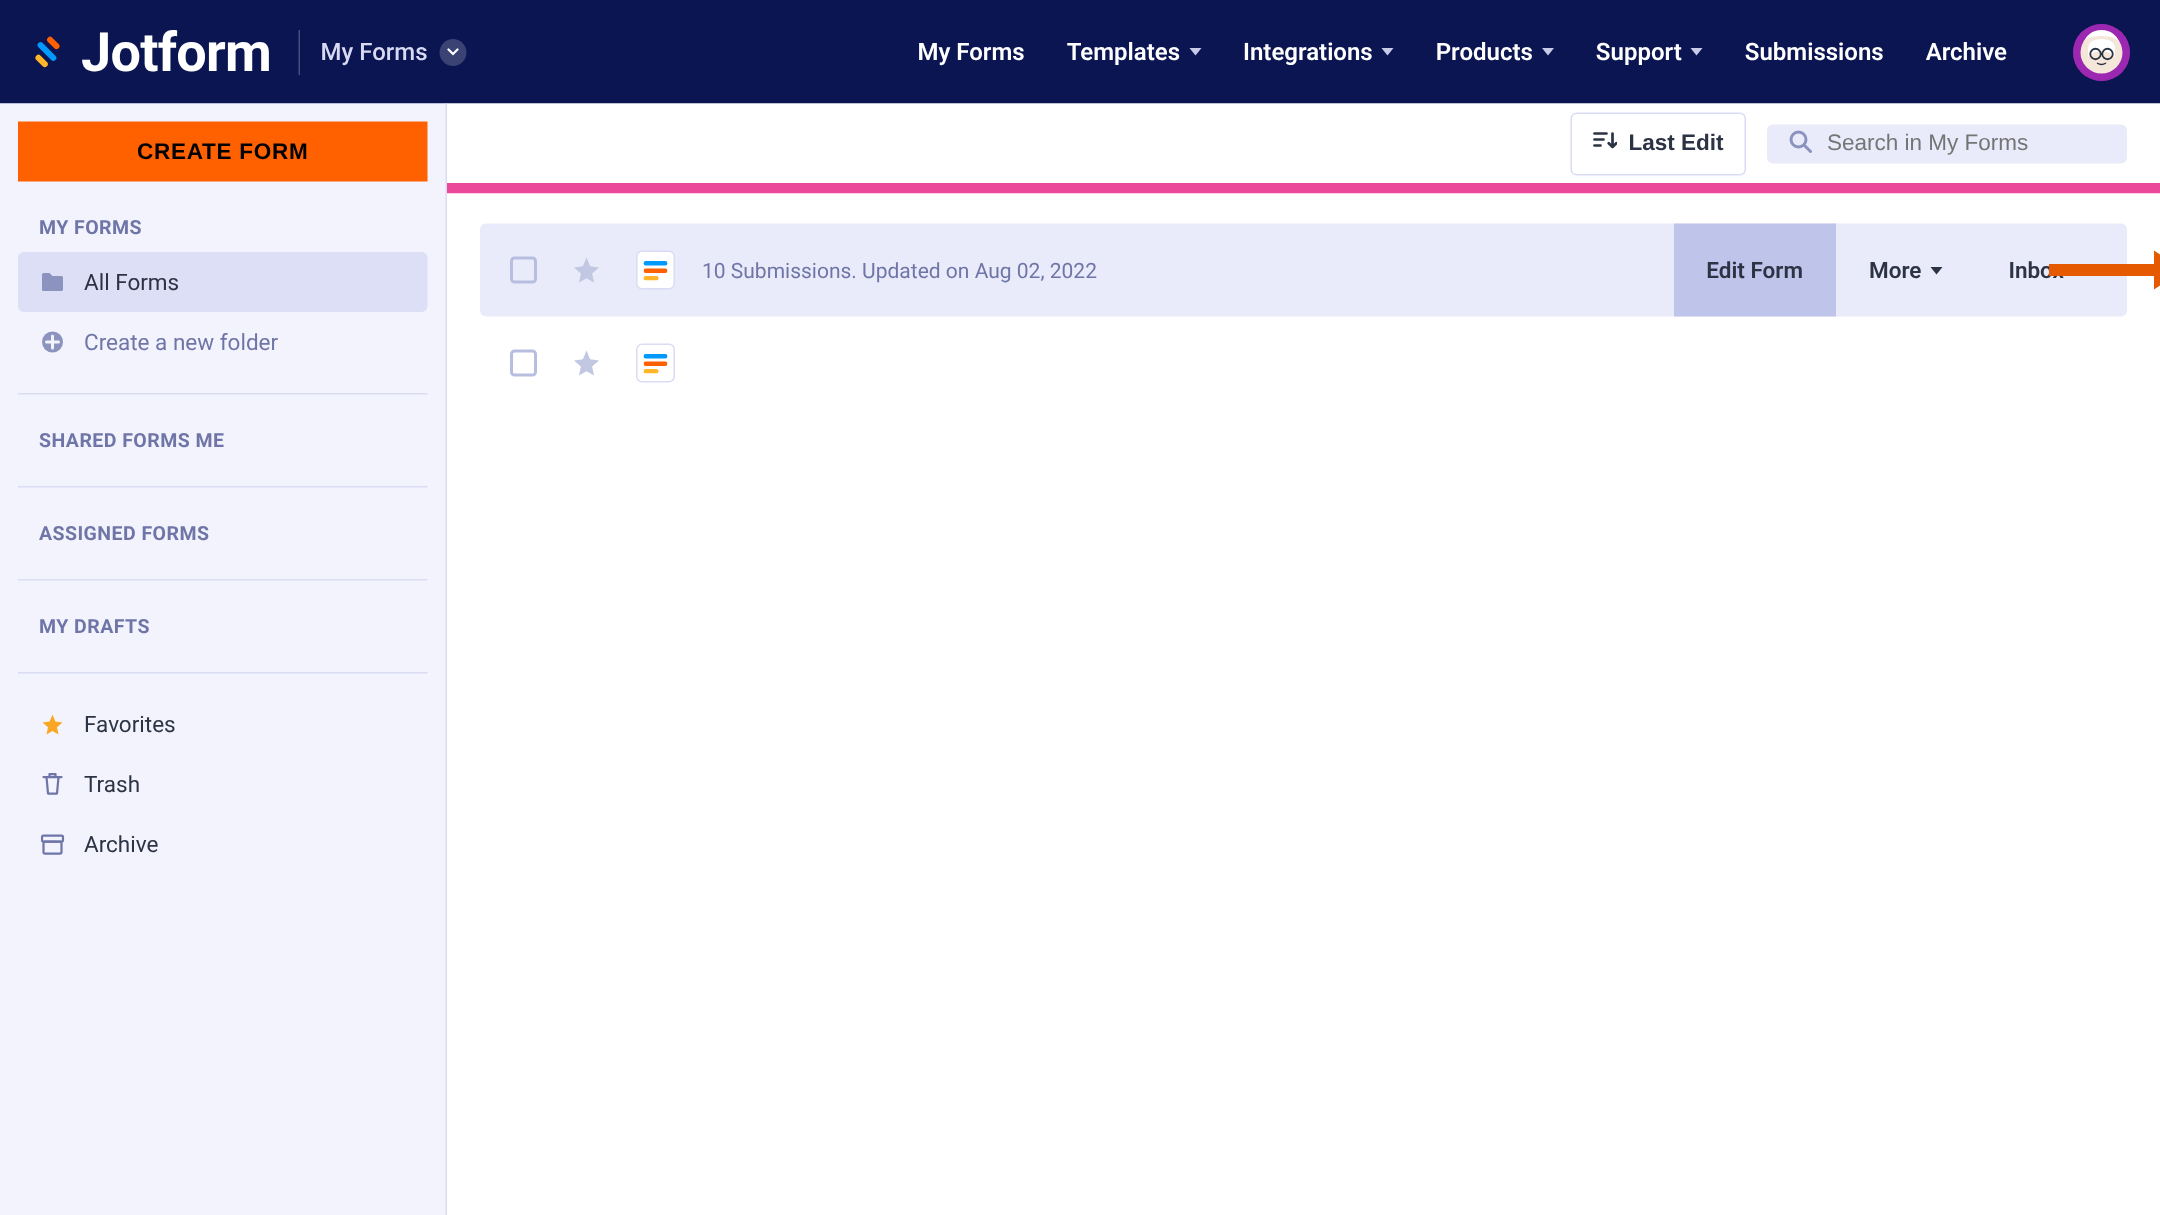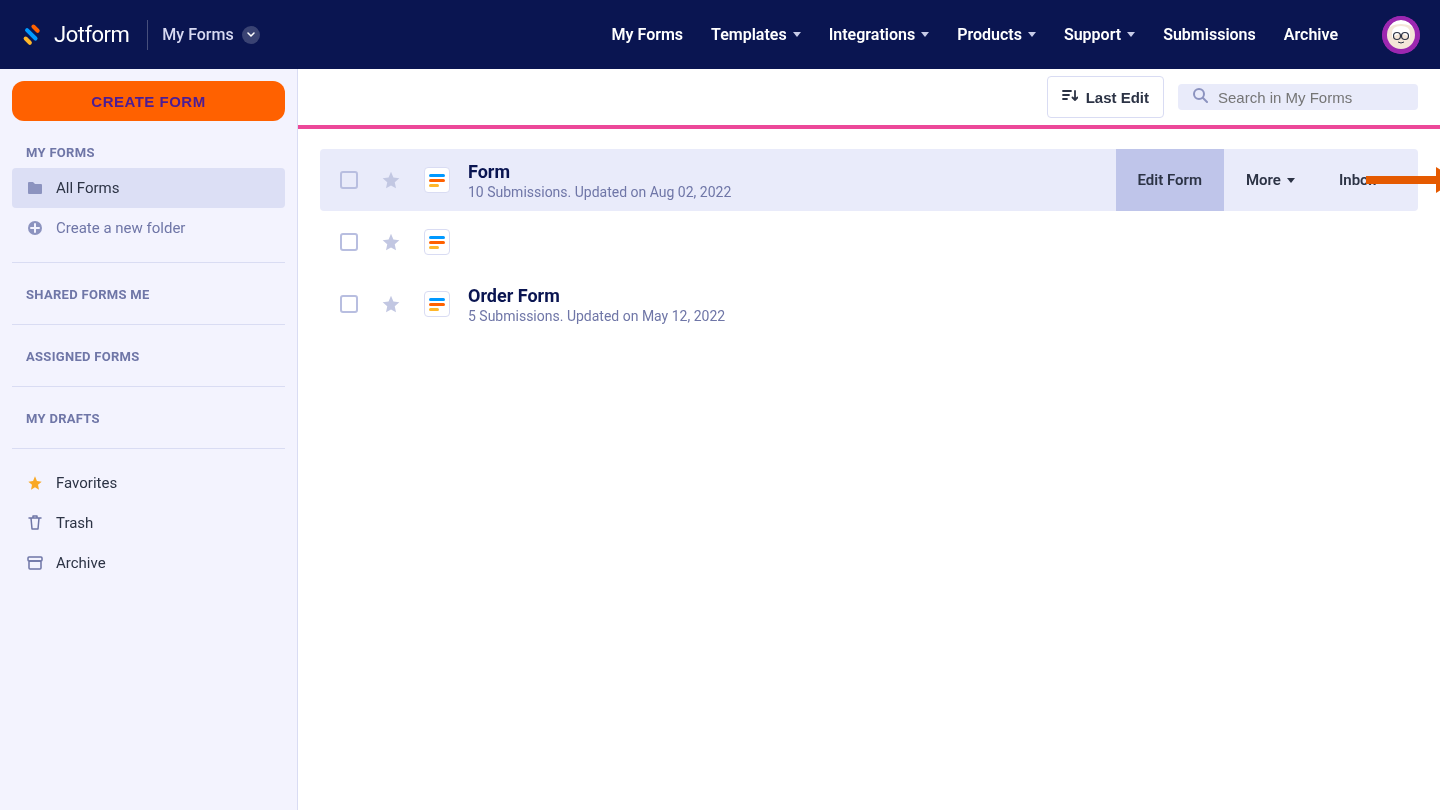--- a/index.html
+++ b/index.html
@@ -1,39 +1,39 @@
 <!DOCTYPE html>
 <html><head>
 <meta charset="utf-8">
 <style>
   * { box-sizing: border-box; margin: 0; padding: 0; }
   body { font-family: -apple-system, BlinkMacSystemFont, "Segoe UI", Roboto, Helvetica, Arial, sans-serif; width: 1440px; height: 810px; overflow: hidden; background: #f3f3fe; }
   
   .header { background: #0a1551; height: 69px; display: flex; align-items: center; padding: 0 20px; color: #fff; }
   .logo { display: flex; align-items: center; gap: 10px; }
   .logo-mark { width: 24px; height: 24px; display:flex; align-items:center; justify-content:center;}
-  .logo-text { font-size: 22px; font-weight: 400; letter-spacing: -0.5px; }
+  .logo-text { font-size: 36px; font-weight: 700; letter-spacing: -0.5px; }
   .divider-v { width: 1px; height: 30px; background: rgba(255,255,255,0.25); margin: 0 14px 0 18px; }
   .context { display: flex; align-items: center; gap: 8px; color: #d8daf3; font-size: 16px; font-weight: 500; cursor: pointer; }
   .context-chevron { width: 18px; height: 18px; border-radius: 50%; background: #3a4373; display:flex; align-items:center; justify-content:center; }
   .nav { margin-left: auto; display: flex; align-items: center; gap: 28px; }
   .nav-item { color:#fff; font-size:16px; font-weight:600; display:flex; align-items:center; gap:6px; cursor:pointer; }
   .chevron-down { width:0; height:0; border-left:4px solid transparent; border-right:4px solid transparent; border-top:5px solid #c7cbe8; display:inline-block; }
   .avatar { width:38px; height:38px; border-radius:50%; background:#9c27b0; display:flex; align-items:center; justify-content:center; margin-left: 16px; cursor:pointer; overflow:hidden; }
   
   .main { display:flex; height: calc(810px - 69px); }
   .sidebar { width: 298px; background:#f3f3fe; border-right:1px solid #d9dcf3; padding: 12px 12px 0 12px; display:flex; flex-direction:column; }
-  .create-btn { background:#ff6100; color:#4c1d95; font-weight:800; letter-spacing:0.5px; height:40px; border:none; border-radius:12px; cursor:pointer; font-size:15px; }
+  .create-btn { background:#ff6100; color:#000000; font-weight:800; letter-spacing:0.5px; height:40px; border:none; border-radius:0; cursor:pointer; font-size:15px; }
   .section-label { color:#6f76a7; font-size:13px; font-weight:700; letter-spacing:0.3px; margin:24px 0 8px 14px; }
   .sidebar-item { display:flex; align-items:center; gap:12px; height:40px; padding:0 14px; border-radius:4px; color:#2c3345; font-size:15px; cursor:pointer; }
   .sidebar-item.active { background:#dcdff5; }
   .sidebar-item .icon { width:18px; height:18px; display:flex; align-items:center; justify-content:center; color:#8c93bf; }
   .side-divider { height:1px; background:#d9dcf3; margin:14px 0; }
   .content { flex:1; background:#fff; display:flex; flex-direction:column; }
-  .toolbar { height:60px; border-bottom:4px solid #ec4899; display:flex; align-items:center; padding:0 22px; gap:14px; }
+  .toolbar { height:60px; border-bottom:7px solid #ec4899; display:flex; align-items:center; padding:0 22px; gap:14px; }
   .toolbar-spacer { flex:1; }
   .last-edit-btn { border:1px solid #d9dcf3; background:#fff; height:42px; padding:0 14px; border-radius:4px; display:flex; align-items:center; gap:8px; font-weight:700; color:#2c3345; cursor:pointer; font-size:15px; }
   .search-wrap { background:#e9ebfa; height:26px; border-radius:4px; display:flex; align-items:center; padding:0 14px; gap:10px; width:240px; }
   .search-wrap input { border:none; background:transparent; outline:none; font-size:15px; color:#6f76a7; width:100%; }
   .form-list { padding: 20px 22px; background:#fff; flex:1; }
   .form-row { display:flex; align-items:center; height:62px; padding:0 20px; border-radius:4px; position:relative; }
   .form-row.active { background:#e9ebfa; }
   .checkbox { width:18px; height:18px; border:2px solid #b8bee0; border-radius:3px; cursor:pointer; }
   .star { width:22px; height:22px; display:flex; align-items:center; justify-content:center; margin-left:22px; cursor:pointer; color:#c2c7e2; }
   .form-icon { margin-left:22px; width:26px; height:26px; border:1px solid #d9dcf3; border-radius:4px; background:#fff; display:flex; align-items:center; justify-content:center; }
@@ -202,21 +202,20 @@
             </svg>
           </div>
         <div class="form-icon">
             <svg width="16" height="14" viewBox="0 0 16 14">
               <rect y="1" width="16" height="3" rx="1.5" fill="#0099ff"></rect>
               <rect y="6" width="16" height="3" rx="1.5" fill="#ff6100"></rect>
               <rect y="11" width="10" height="3" rx="1.5" fill="#ffb629"></rect>
             </svg>
           </div>
         <div class="form-texts">
-          <div class="form-title">Form</div>
           <div class="form-sub">10 Submissions. Updated on Aug 02, 2022</div>
         </div>
         <div class="row-actions">
           <div class="action-btn highlight">
               <span>Edit Form</span>
             </div>
           <div class="action-btn">
               <span>More</span>
               <span class="chevron-down" style="border-top-color:#2c3345"></span>
             </div>
@@ -239,35 +238,16 @@
           </div>
         <div class="form-icon">
             <svg width="16" height="14" viewBox="0 0 16 14">
               <rect y="1" width="16" height="3" rx="1.5" fill="#0099ff"></rect>
               <rect y="6" width="16" height="3" rx="1.5" fill="#ff6100"></rect>
               <rect y="11" width="10" height="3" rx="1.5" fill="#ffb629"></rect>
             </svg>
           </div>
       </div>
 
-      <div class="form-row">
-        <div class="checkbox"></div>
-        <div class="star">
-            <svg width="20" height="20" viewBox="0 0 24 24">
-              <path d="M12 2l2.9 6.9L22 10l-5.5 4.8L18 22l-6-3.5L6 22l1.5-7.2L2 10l7.1-1.1L12 2z" fill="#c2c7e2"></path>
-            </svg>
-          </div>
-        <div class="form-icon">
-            <svg width="16" height="14" viewBox="0 0 16 14">
-              <rect y="1" width="16" height="3" rx="1.5" fill="#0099ff"></rect>
-              <rect y="6" width="16" height="3" rx="1.5" fill="#ff6100"></rect>
-              <rect y="11" width="10" height="3" rx="1.5" fill="#ffb629"></rect>
-            </svg>
-          </div>
-        <div class="form-texts">
-          <div class="form-title">Order Form</div>
-          <div class="form-sub">5 Submissions. Updated on May 12, 2022</div>
-        </div>
-      </div>
 
     </div>
   </section>
 </div>
 
 </body></html>

